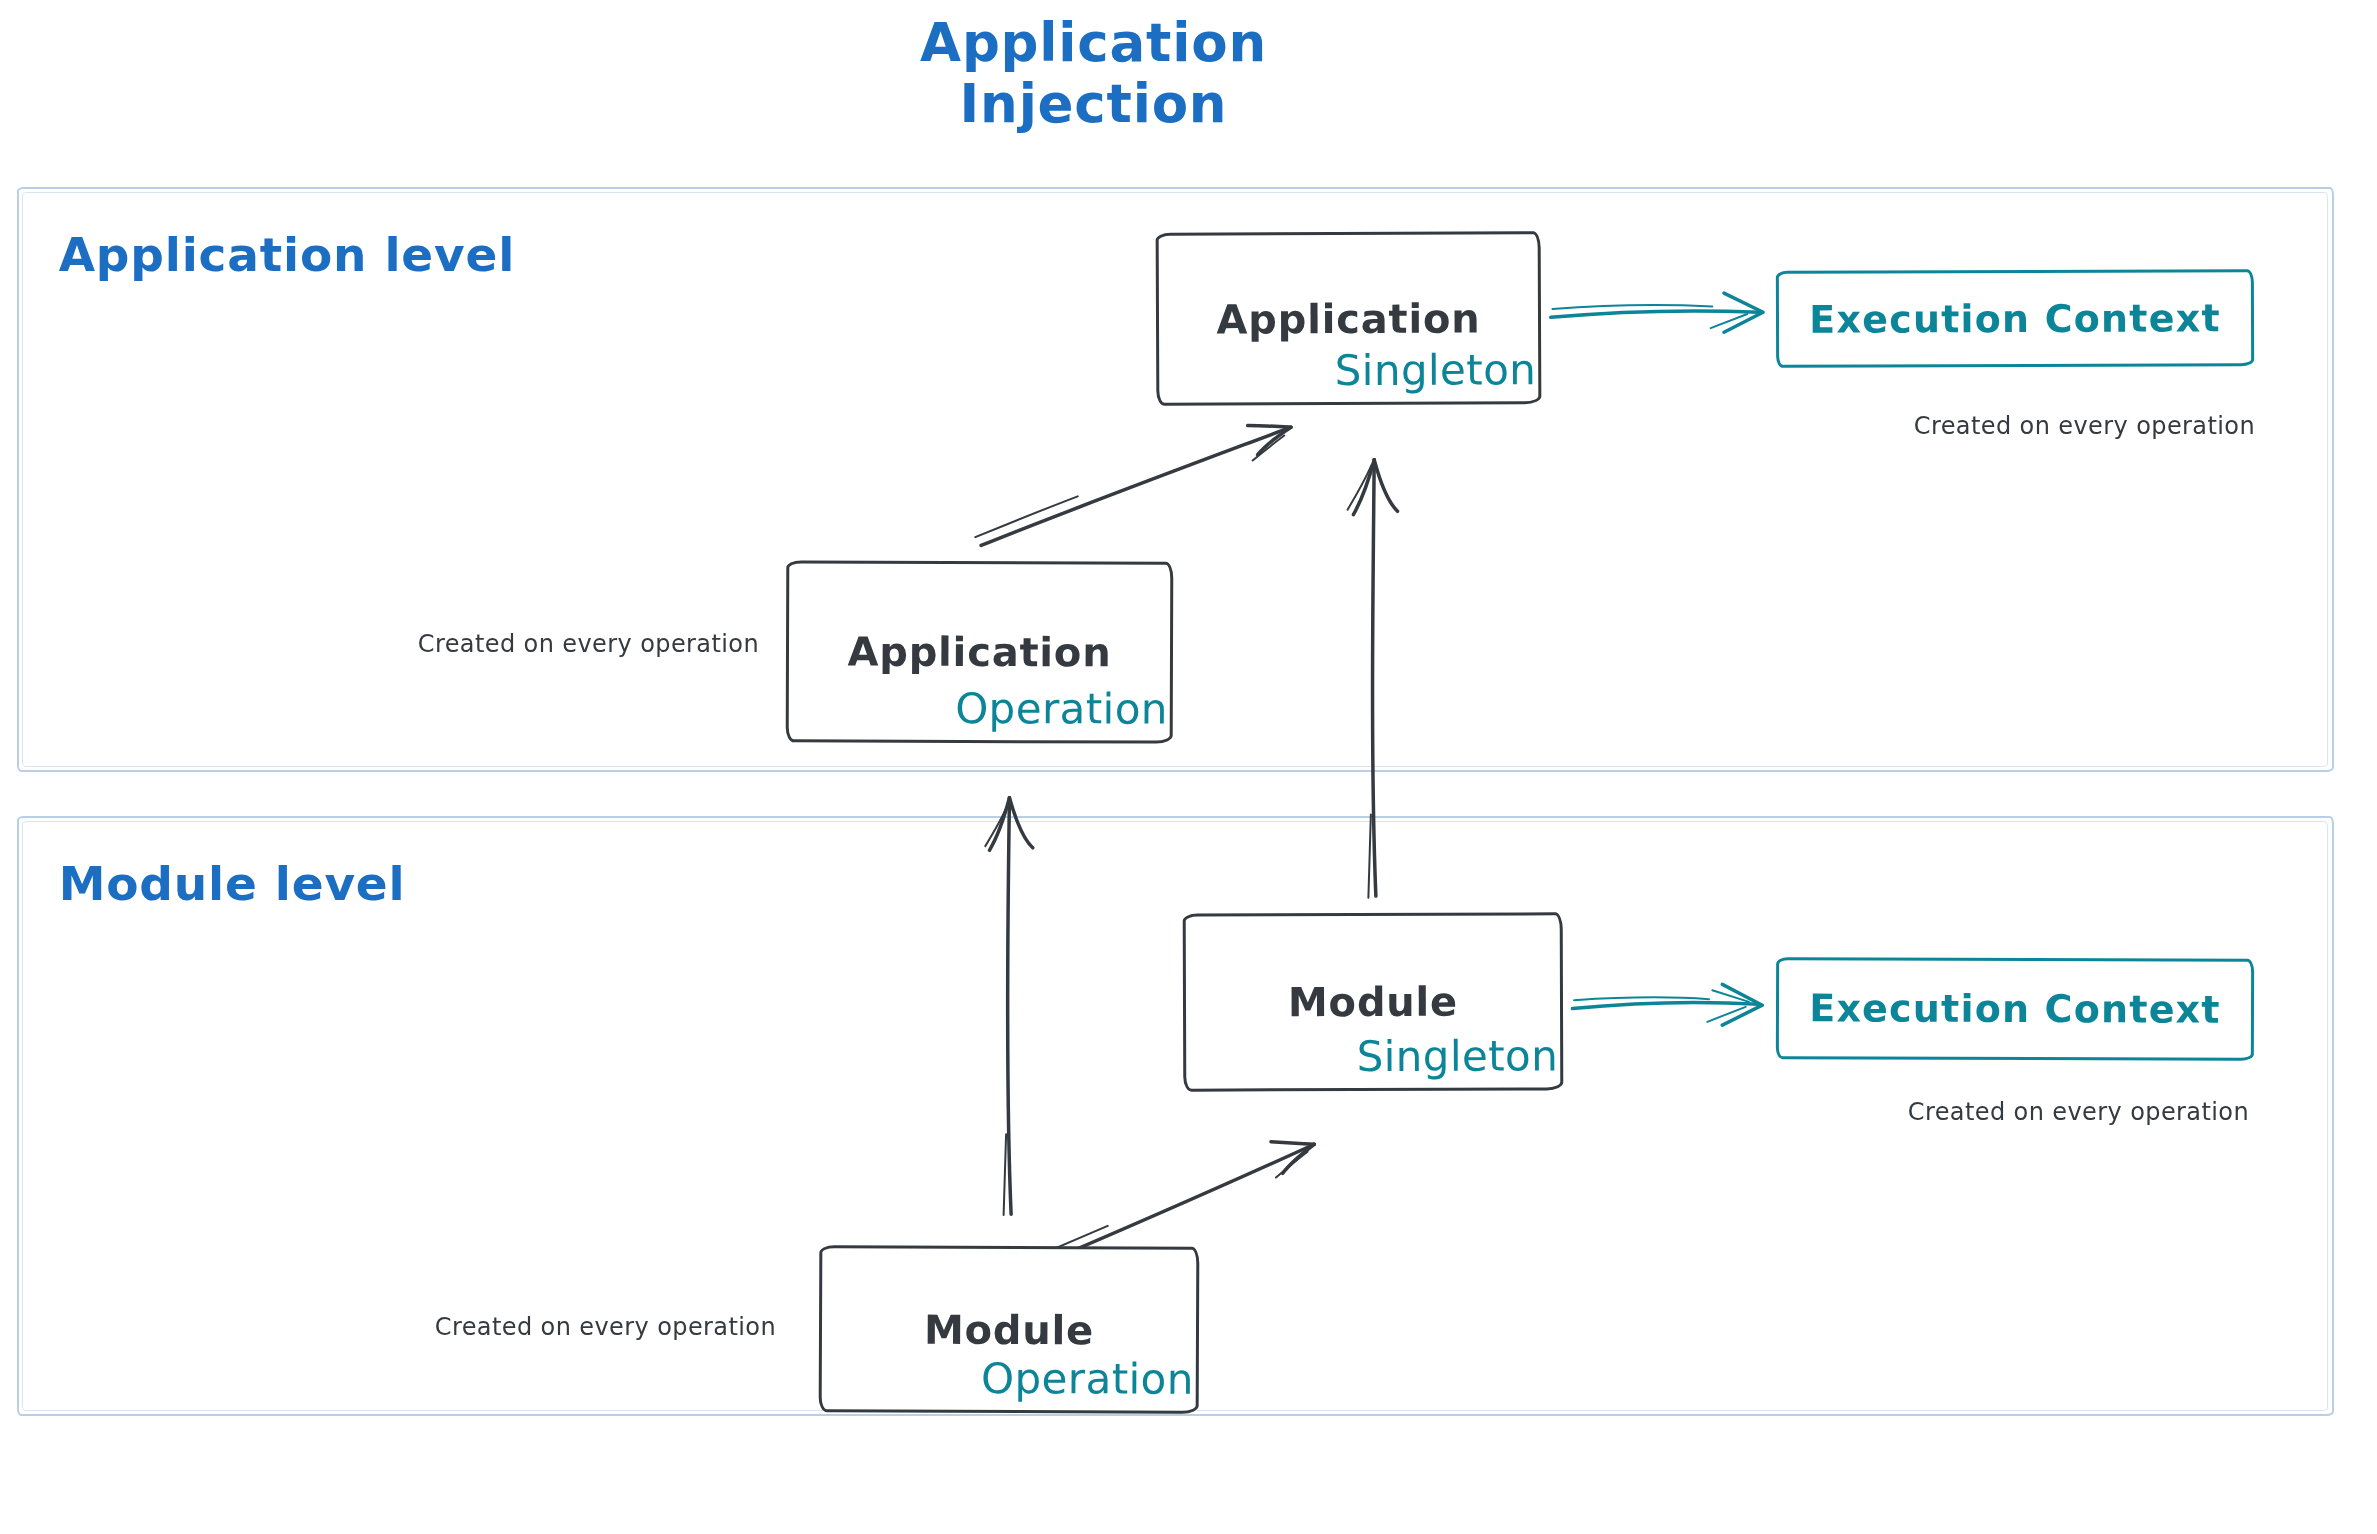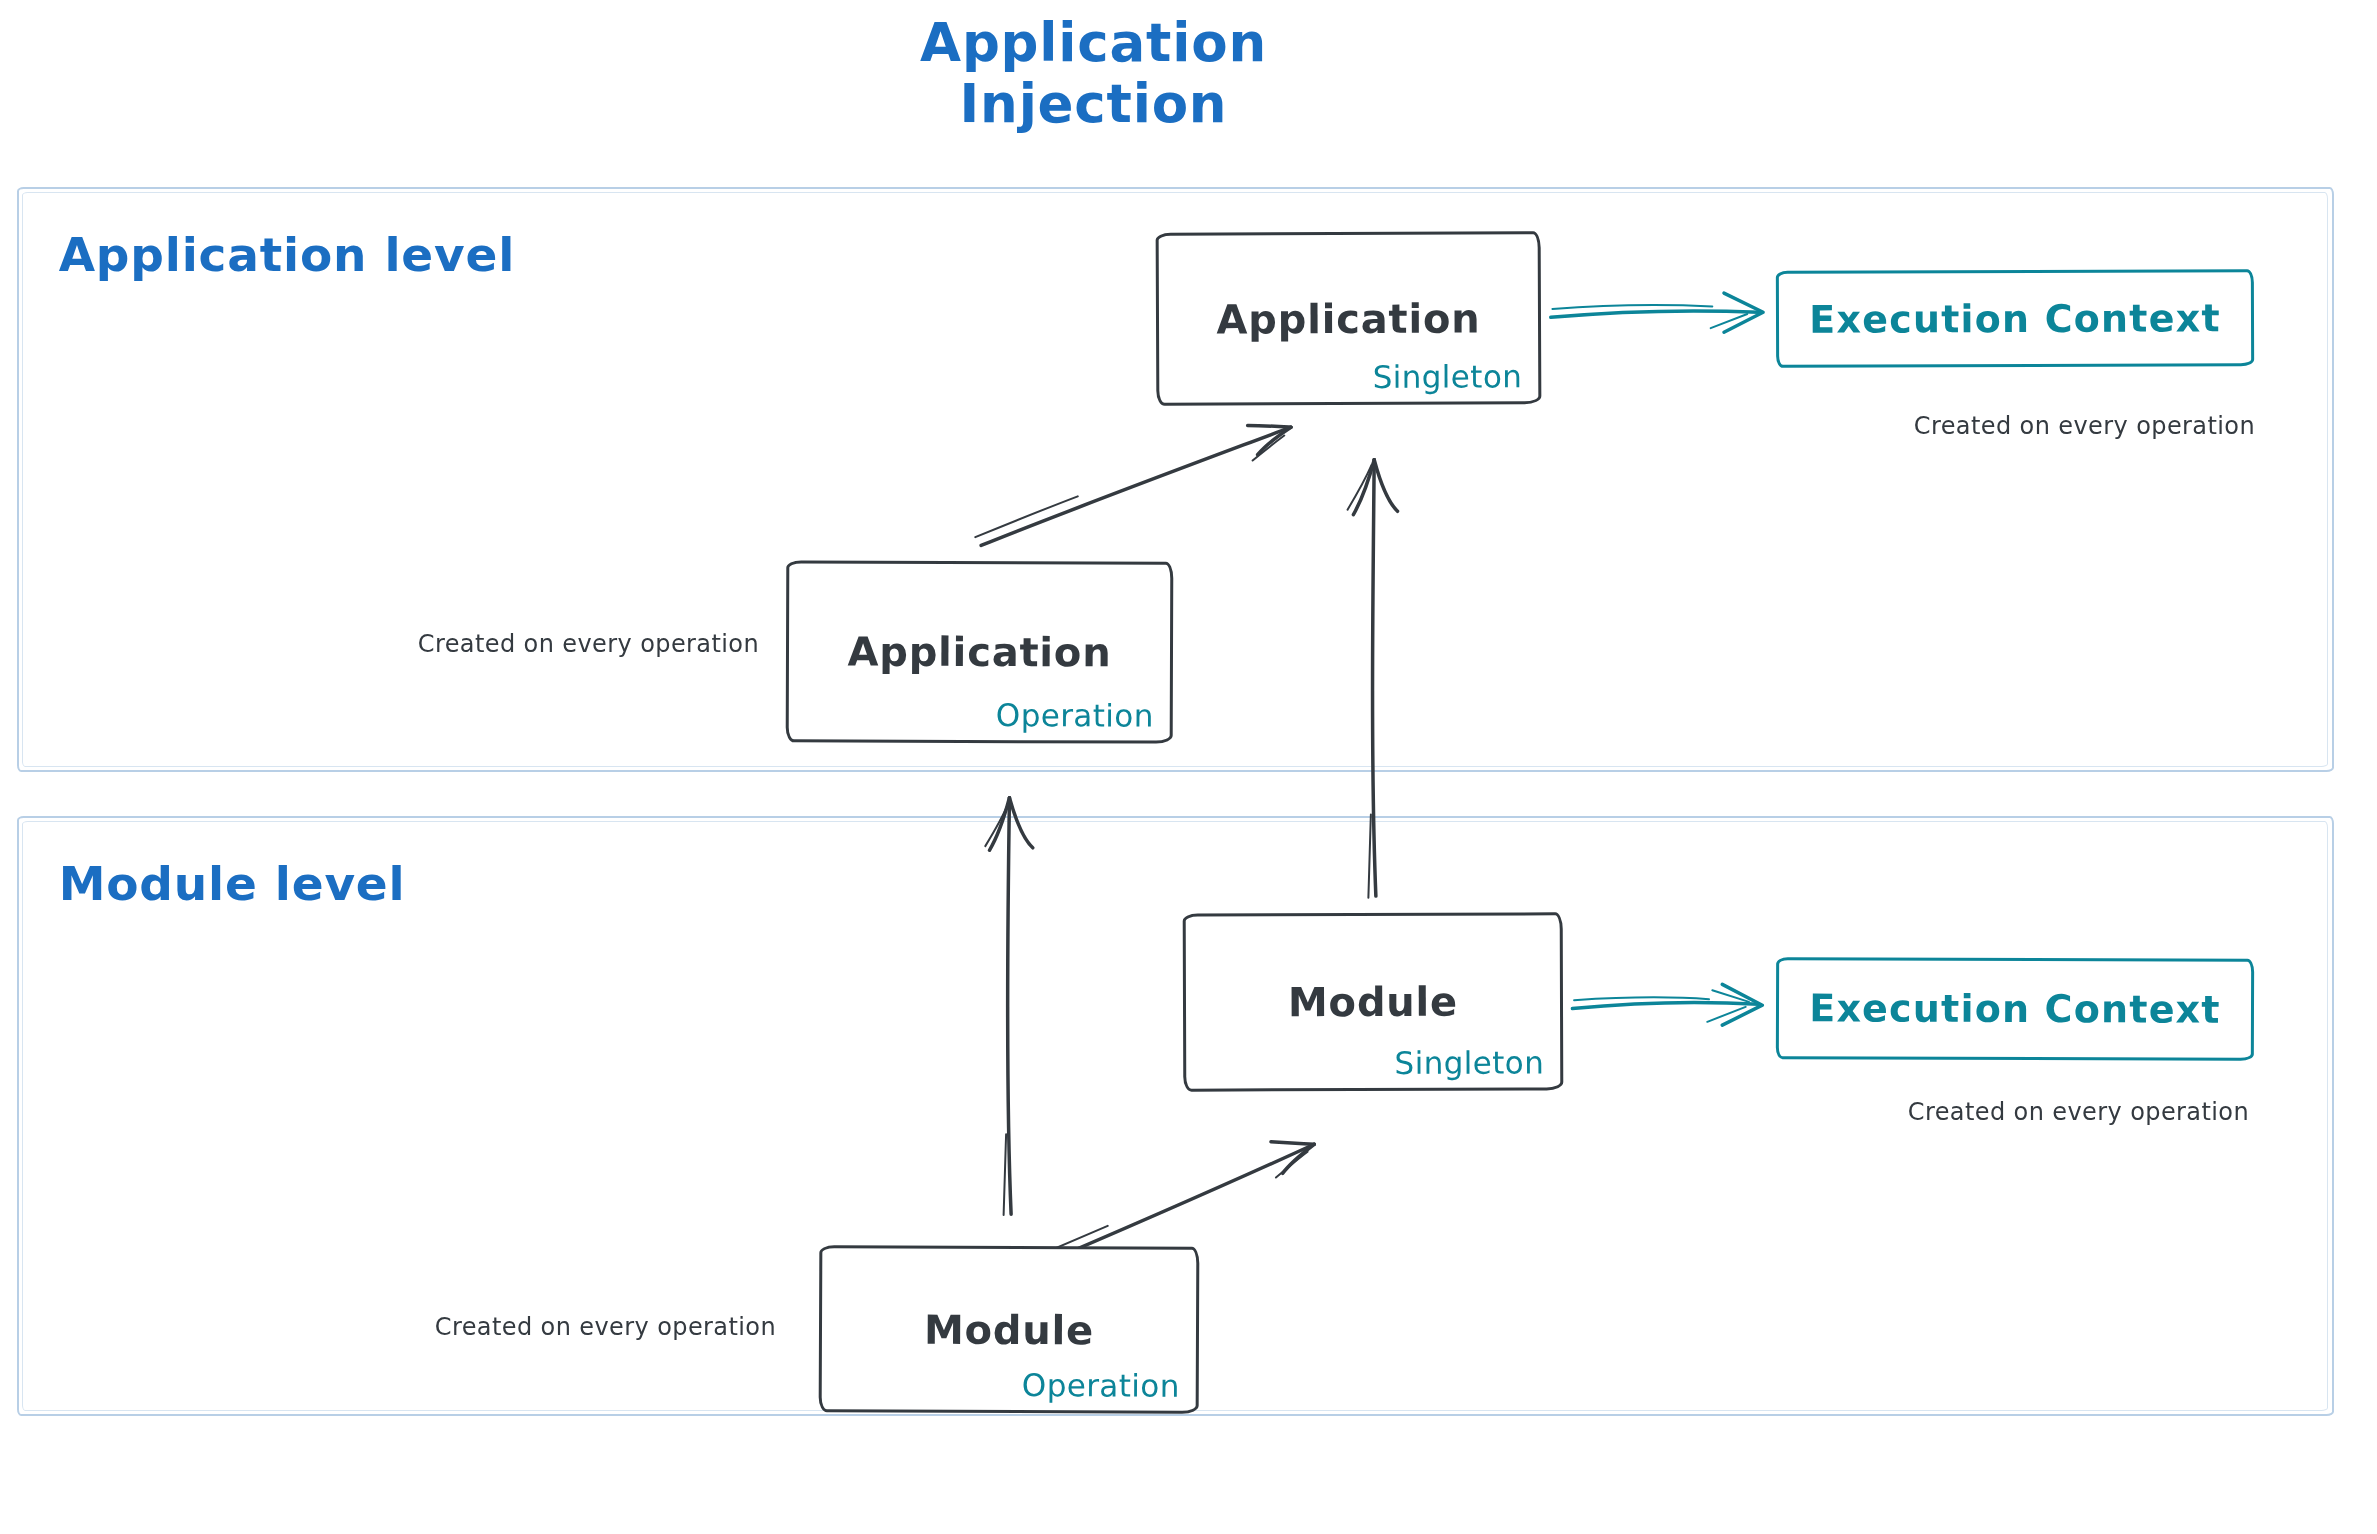--- a/index.html
+++ b/index.html
@@ -49,22 +49,22 @@
   .node{
     position:absolute;background:#fff;
     border:3.3px solid var(--ink-dark);
     border-radius:15px 7.5px 16.7px 8.3px / 7.5px 16.7px 8.3px 15px;
     display:flex;align-items:center;justify-content:center;
   }
   .node .node-label{
     font-size:40px;font-weight:bold;color:var(--ink-dark);letter-spacing:0.8px;
   }
   .node .node-scope{
-    position:absolute;right:16px;bottom:6.7px;
-    font-size:31px;color:var(--accent-teal);letter-spacing:0.4px;
+    position:absolute;right:2px;bottom:6.7px;
+    font-size:42px;color:var(--accent-teal);letter-spacing:0.4px;
   }
   .node-app-singleton{left:1156px;top:232px;width:385px;height:173px;transform:rotate(-.25deg);}
   .node-app-operation{left:786px;top:561px;width:387px;height:182px;transform:rotate(.2deg);}
   .node-module-singleton{left:1183px;top:913px;width:380px;height:178px;transform:rotate(-.2deg);}
   .node-module-operation{left:819px;top:1246px;width:380px;height:167px;transform:rotate(.25deg);}
 
   .exec{
     position:absolute;background:#fff;
     border:3.7px solid var(--accent-teal);
     border-radius:11.7px 6.7px 13.3px 6.7px / 6.7px 13.3px 6.7px 11.7px;

